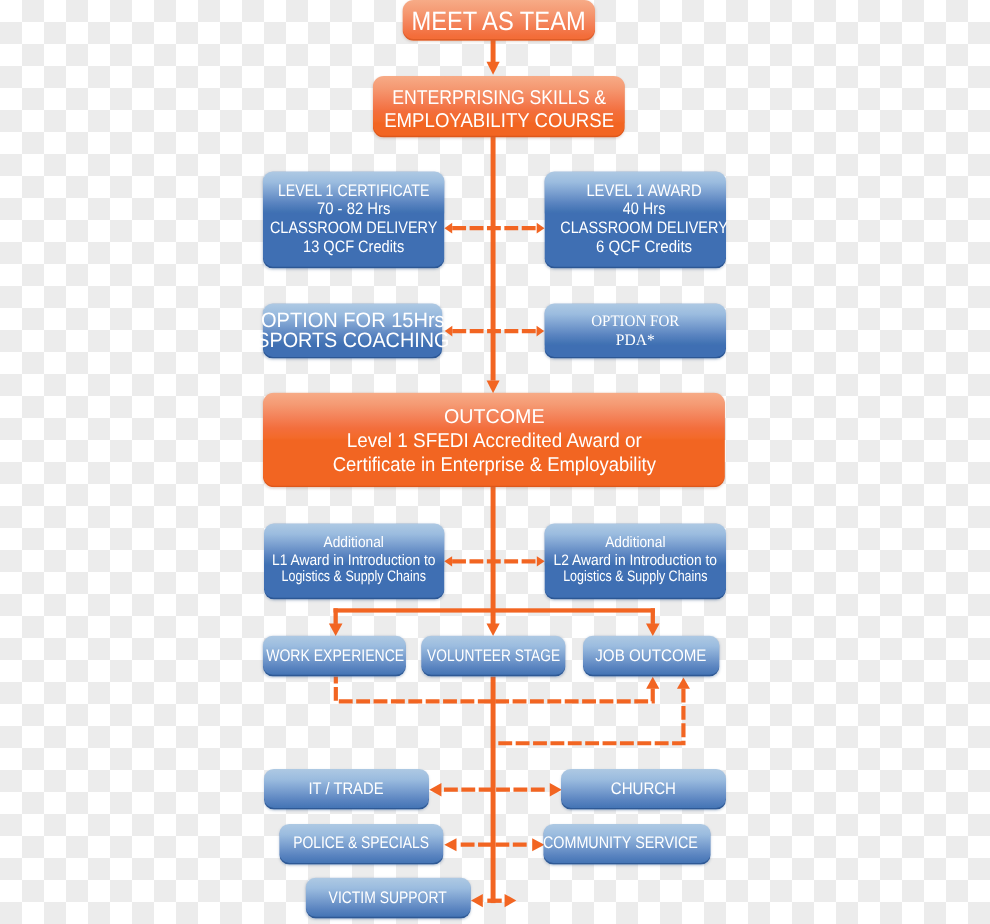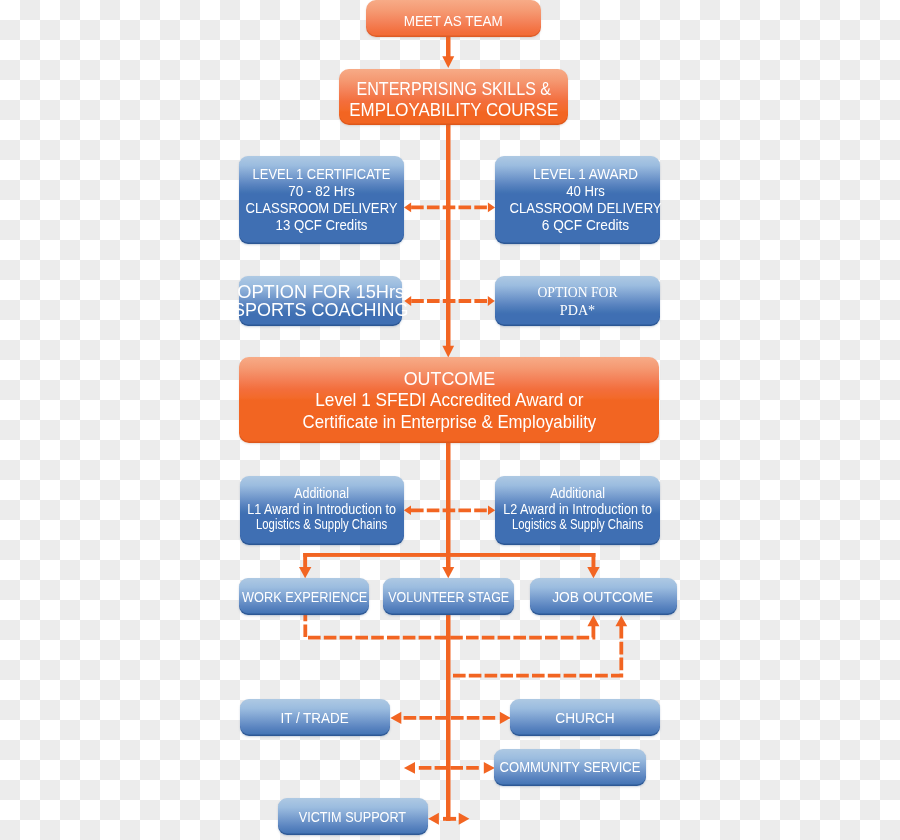--- a/index.html
+++ b/index.html
@@ -79,21 +79,21 @@
 
     <g stroke="#f26522" stroke-width="3.8" fill="none" stroke-dasharray="12.6 3.2" stroke-linecap="butt">
       <path d="M593.4,626.0 L593.4,637.6 L305.3,637.6 L305.3,615.0"></path>
       <path d="M621.3,626.0 L621.3,675.7 L447.0,675.7"></path>
     </g>
     <g fill="#f26522" stroke="none">
       <polygon points="593.4,615.2 587.4,626.2 599.4,626.2"></polygon>
       <polygon points="621.3,615.8 615.4,626.1999999999999 627.1999999999999,626.1999999999999"></polygon>
     </g>
   </svg>
-  <div class="node orange" style="left:366px;top:0px;width:175px;height:37px;font-size:15px;line-height:21px;">
+  <div class="node orange" style="left:366px;top:0px;width:175px;height:37px;font-size:24px;line-height:21px;">
     <div class="lines" style="transform:translateY(1.7px)">
       <span class="ln" style="transform:scaleX(0.8970)">MEET AS TEAM</span>
     </div>
   </div>
   <div class="node orange" style="left:339px;top:69px;width:229px;height:56px;font-size:18.1px;line-height:21px;">
     <div class="lines" style="transform:translateY(2.5px)">
       <span class="ln" style="transform:scaleX(0.8874)">ENTERPRISING SKILLS &amp;</span>
       <span class="ln" style="transform:scaleX(0.9349)">EMPLOYABILITY COURSE</span>
     </div>
   </div>
@@ -149,36 +149,41 @@
   <div class="node blue" style="left:239.4px;top:577.8px;width:129.9px;height:37.5px;font-size:15.2px;line-height:16px;">
     <div class="lines" style="transform:translateY(0px)">
       <span class="ln" style="transform:scaleX(0.8393)">WORK EXPERIENCE</span>
     </div>
   </div>
   <div class="node blue" style="left:383.1px;top:577.8px;width:130.6px;height:37.5px;font-size:15.2px;line-height:16px;">
     <div class="lines" style="transform:translateY(0px)">
       <span class="ln" style="transform:scaleX(0.8199)">VOLUNTEER STAGE</span>
     </div>
   </div>
-  <div class="node blue" style="left:529.6px;top:577.8px;width:147px;height:37.5px;font-size:15.2px;line-height:16px;">
+  <div class="node blue" style="left:529.6px;top:577.8px;width:124px;height:37.5px;font-size:15.2px;line-height:16px;">
     <div class="lines" style="transform:translateY(0px)">
       <span class="ln" style="transform:scaleX(0.9074)">JOB OUTCOME</span>
     </div>
   </div>
   <div class="node blue" style="left:239.5px;top:699px;width:150.2px;height:37px;font-size:15.2px;line-height:16px;">
     <div class="lines" style="transform:translateY(0px)">
       <span class="ln" style="transform:scaleX(0.8844)">IT / TRADE</span>
     </div>
   </div>
   <div class="node blue" style="left:510.4px;top:699px;width:149.3px;height:37px;font-size:15.2px;line-height:16px;">
     <div class="lines" style="transform:translateY(0px)">
       <span class="ln" style="transform:scaleX(0.8999)">CHURCH</span>
     </div>
   </div>
-  <div class="node blue" style="left:493.8px;top:748.5px;width:152.7px;height:37.3px;font-size:15.2px;line-height:16px;">
+  <div class="node blue" style="left:254.1px;top:748.7px;width:149.3px;height:37px;font-size:15.2px;line-height:16px;">
+    <div class="lines" style="transform:translateY(0px)">
+      <span class="ln" style="transform:scaleX(0.8305)">POLICE &amp; SPECIALS</span>
+    </div>
+  </div>
+  <div class="node blue" style="left:493.8px;top:748.5px;width:152.7px;height:37.3px;font-size:15.2px;line-height:16px;align-items:flex-end;">
     <div class="lines" style="transform:translateY(0px)">
       <span class="ln" style="transform:scaleX(0.8591)">COMMUNITY SERVICE</span>
     </div>
   </div>
   <div class="node blue" style="left:277.6px;top:798px;width:150.4px;height:37.4px;font-size:15.2px;line-height:16px;">
     <div class="lines" style="transform:translateY(0px)">
       <span class="ln" style="transform:scaleX(0.8335)">VICTIM SUPPORT</span>
     </div>
   </div>
 </div>

